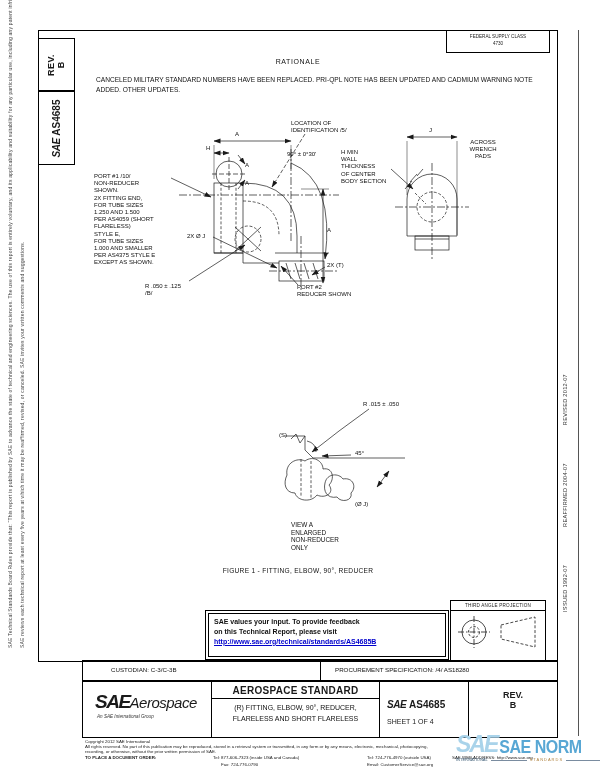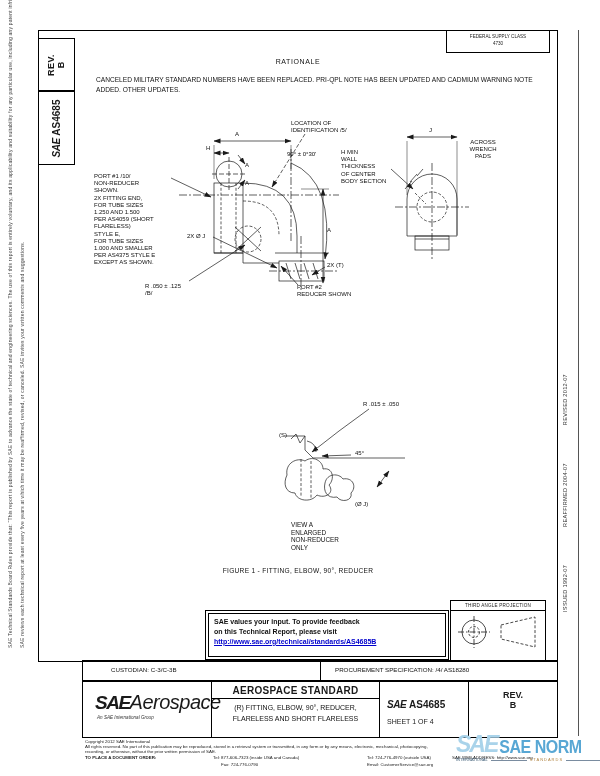--- a/index.html
+++ b/index.html
@@ -74,21 +74,21 @@
   .tb{
     position:absolute;left:82px;top:681px;width:476px;height:57px;
     border:1.5px solid #000;box-sizing:border-box;display:flex;background:#fff;
   }
   .tb>div{box-sizing:border-box;height:100%;}
   .tb .logo-cell{width:128px;padding:9px 0 0 12px;}
   .tb .title-cell{width:169px;border-left:1.5px solid #000;border-right:1.5px solid #000;display:flex;flex-direction:column;}
   .tb .num-cell{width:89px;border-right:1.5px solid #000;padding:12px 0 0 7px;}
   .tb .rev-cell{flex:1;text-align:center;padding-top:8px;}
   .brand-sae{font-size:19px;font-weight:900;font-style:italic;letter-spacing:-1.5px;}
-  .brand-aero{font-size:20px;font-style:italic;font-weight:400;letter-spacing:-.5px;}
+  .brand-aero{font-size:15px;font-style:italic;font-weight:400;letter-spacing:-.5px;}
   .brand-sub{font-size:4.6px;font-style:italic;color:#333;margin-top:1px;margin-left:2px;}
   .doc-type{font-weight:bold;font-size:10px;text-align:center;padding:3px 0 2px 0;border-bottom:1.2px solid #000;letter-spacing:.3px;}
   .doc-title{font-size:7px;text-align:center;line-height:1.5;padding-top:4px;color:#111;}
   .num-brand{font-size:10px;font-weight:900;font-style:italic;letter-spacing:-.5px;}
   .num-val{font-size:10px;font-weight:bold;margin-left:3px;}
   .sheet{font-size:7px;margin-top:6px;}
   .rev-l{font-size:9px;font-weight:bold;}
   
   .ft{position:absolute;font-size:4.4px;color:#222;white-space:nowrap;}
   .ft-b{font-weight:bold;}

